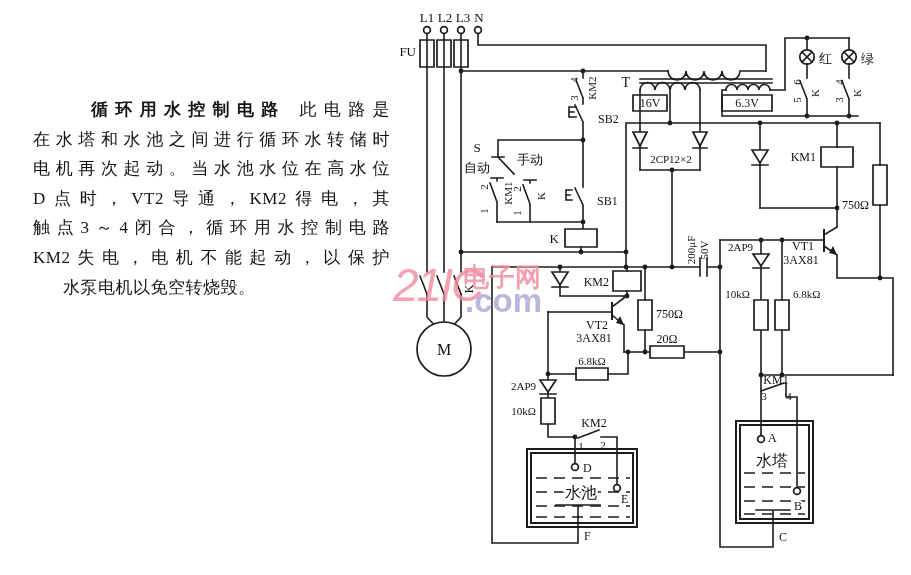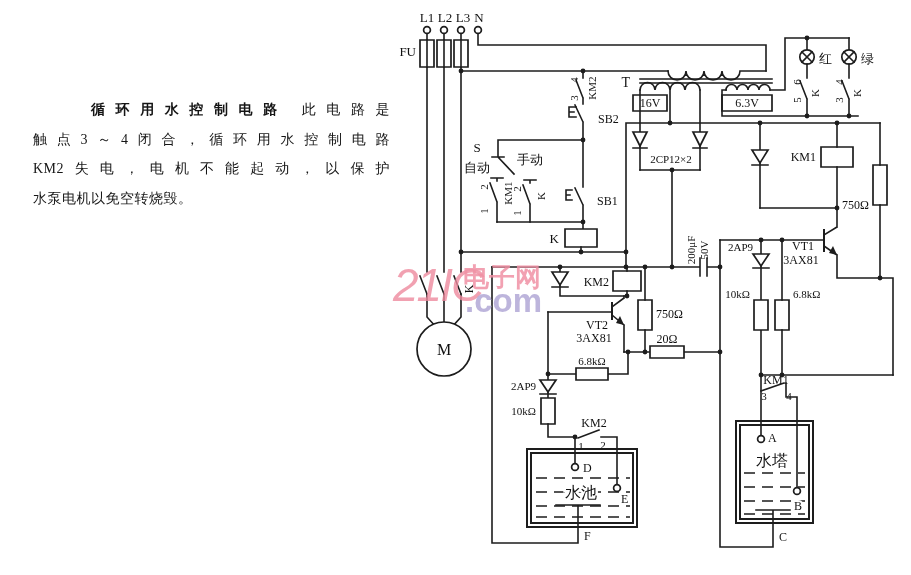--- a/index.html
+++ b/index.html
@@ -1,22 +1,22 @@
 <!DOCTYPE html>
 <html><head>
 <meta charset="utf-8">
 <style>
   html,body{margin:0;padding:0;background:#e8e8e8;}
   .page{position:relative;width:911px;height:575px;background:#ffffff;overflow:hidden;
         font-family:"Liberation Serif","DejaVu Serif",serif;}
   .article{position:absolute;left:33px;top:95px;width:357px;color:#151515;
-           font-size:14px;line-height:29.6px;letter-spacing:.5px;}
+           font-size:17px;line-height:29.6px;letter-spacing:.5px;}
   .article .line{text-align:justify;text-align-last:justify;white-space:normal;}
   .article .line.first{text-indent:58px;}
-  .article .line.last{text-align-last:left;}
+  .article .line.last{text-align-last:left;margin-left:30px;}
   .article .ttl{font-weight:bold;margin-right:14px;}
   svg{position:absolute;left:0;top:0;}
   svg path,svg line,svg rect,svg circle,svg polyline{vector-effect:non-scaling-stroke;}
   .w{stroke:#1d1d1d;stroke-width:1.6;fill:none;stroke-linecap:square;}
   .w2{stroke:#1d1d1d;stroke-width:2;fill:none;}
   .comp{stroke:#1d1d1d;stroke-width:1.7;fill:#ffffff;}
   .blk{fill:#1d1d1d;stroke:none;}
   .dash{stroke:#1d1d1d;stroke-width:1.4;fill:none;stroke-dasharray:11 7;}
   text{font-family:"Liberation Serif","DejaVu Serif",serif;fill:#111;}
   .t11{font-size:11px;} .t12{font-size:12px;} .t13{font-size:13px;}
@@ -30,20 +30,23 @@
   .wm-com{position:absolute;left:84px;top:24px;font-size:33px;font-weight:bold;
           color:rgba(178,168,214,.85);}
 </style>
 </head>
 <body>
 
 <div class="page">
 
   <div class="article">
     <div class="line first"><span class="ttl">循环用水控制电路</span><span>此电路是</span></div>
+    <div class="line">在水塔和水池之间进行循环水转储时</div>
+    <div class="line">电机再次起动。当水池水位在高水位</div>
+    <div class="line">D点时，VT2导通，KM2得电，其</div>
     <div class="line">触点3～4闭合，循环用水控制电路</div>
     <div class="line">KM2失电，电机不能起动，以保护</div>
     <div class="line last">水泵电机以免空转烧毁。</div>
   </div>
 
   <svg width="911" height="575" viewBox="0 0 911 575">
 
     <g>
       <text class="t13" x="427" y="22" text-anchor="middle">L1</text>
       <text class="t13" x="445" y="22" text-anchor="middle">L2</text>

